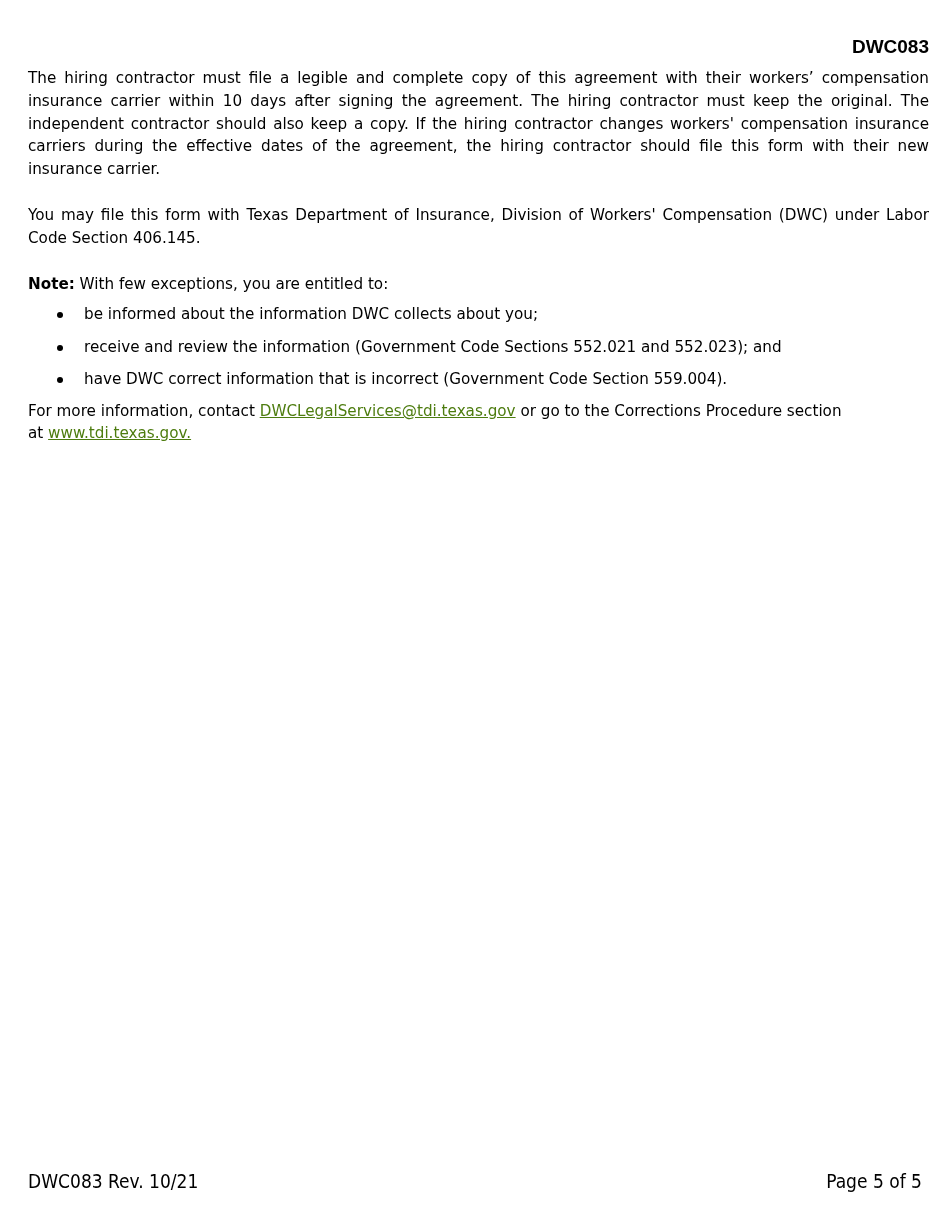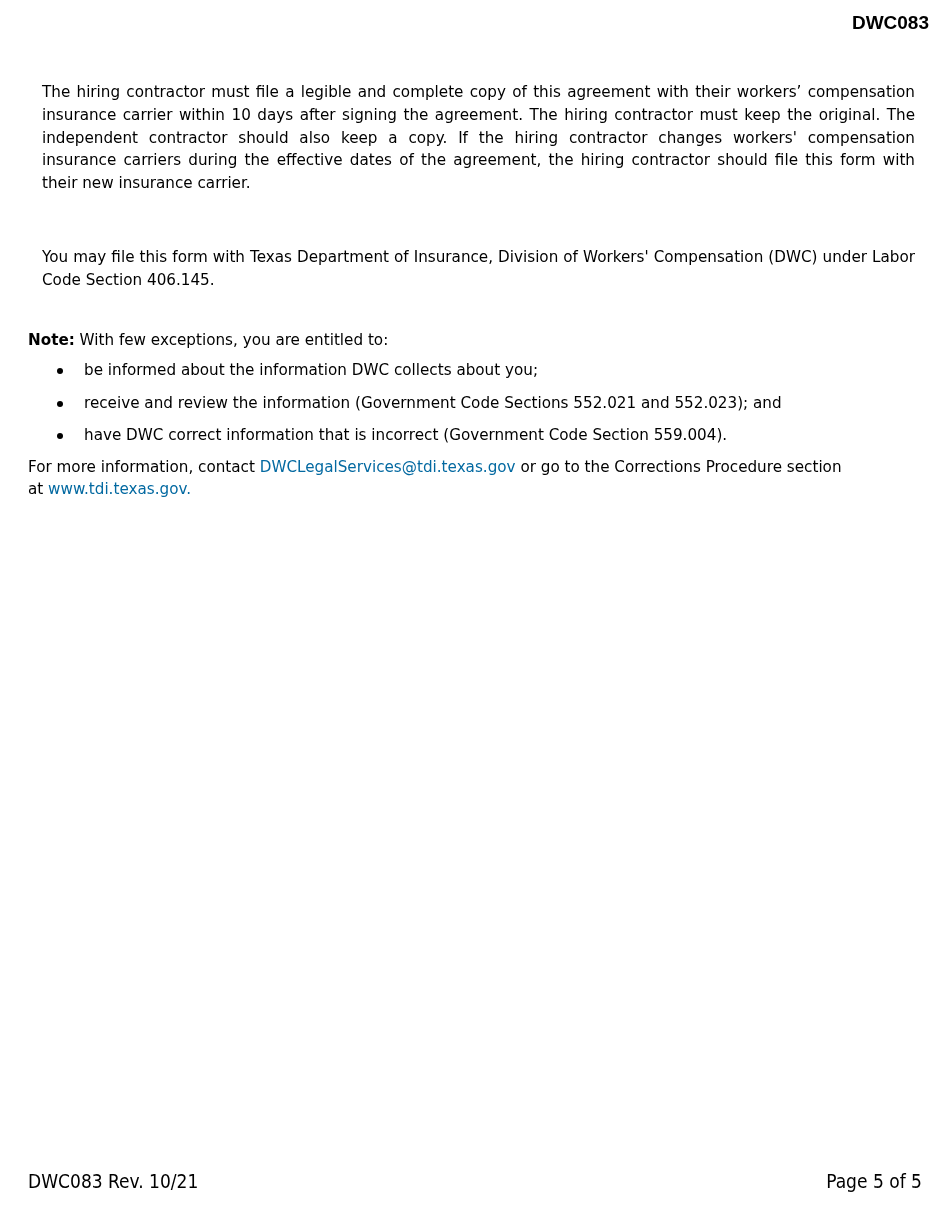--- a/index.html
+++ b/index.html
@@ -1,40 +1,40 @@
 <!DOCTYPE html>
 <html><head>
 <meta charset="utf-8">
 <style>
   html, body { margin: 0; padding: 0; background: #ffffff; }
   body {
     width: 950px; height: 1230px; position: relative; overflow: hidden;
     font-family: "DejaVu Sans", sans-serif; color: #000000;
   }
   .form-id {
-    position: absolute; top: 12px; right: 21px;
+    position: absolute; top: 36px; right: 21px;
     font-family: "Liberation Sans", sans-serif; font-weight: bold; font-size: 19px;
   }
   .content {
     position: absolute; left: 28px; top: 67px; width: 901px;
     font-size: 15.2px; line-height: 22.8px;
   }
-  .para { margin: 14px; text-align: justify; }
+  .para { margin: 0; text-align: justify; }
   .para.p1 { letter-spacing: 0px; }
   .gap { height: 23px; }
   .note { margin: 0; }
   .note b { font-weight: bold; }
   ul.bullets { list-style: none; margin: 8px 0 0 0; padding: 0; }
   ul.bullets li { position: relative; padding-left: 56px; margin-bottom: 9.6px; }
   ul.bullets li .dot {
     position: absolute; left: 29px; top: 9px; width: 6px; height: 6px;
     border-radius: 50%; background: #000;
   }
   .more { margin: 0; margin-top: -1px; }
-  a.link { color: #0369a1; }
+  a.link { color: #4d7c0f; text-decoration: underline; }
   .footer {
     position: absolute; top: 1170px; font-size: 19px;
     font-family: "DejaVu Sans Condensed", "DejaVu Sans", sans-serif;
   }
   .footer.left { left: 28px; }
   .footer.right { right: 28px; text-align: right; }
 </style>
 </head>
 <body>
 

